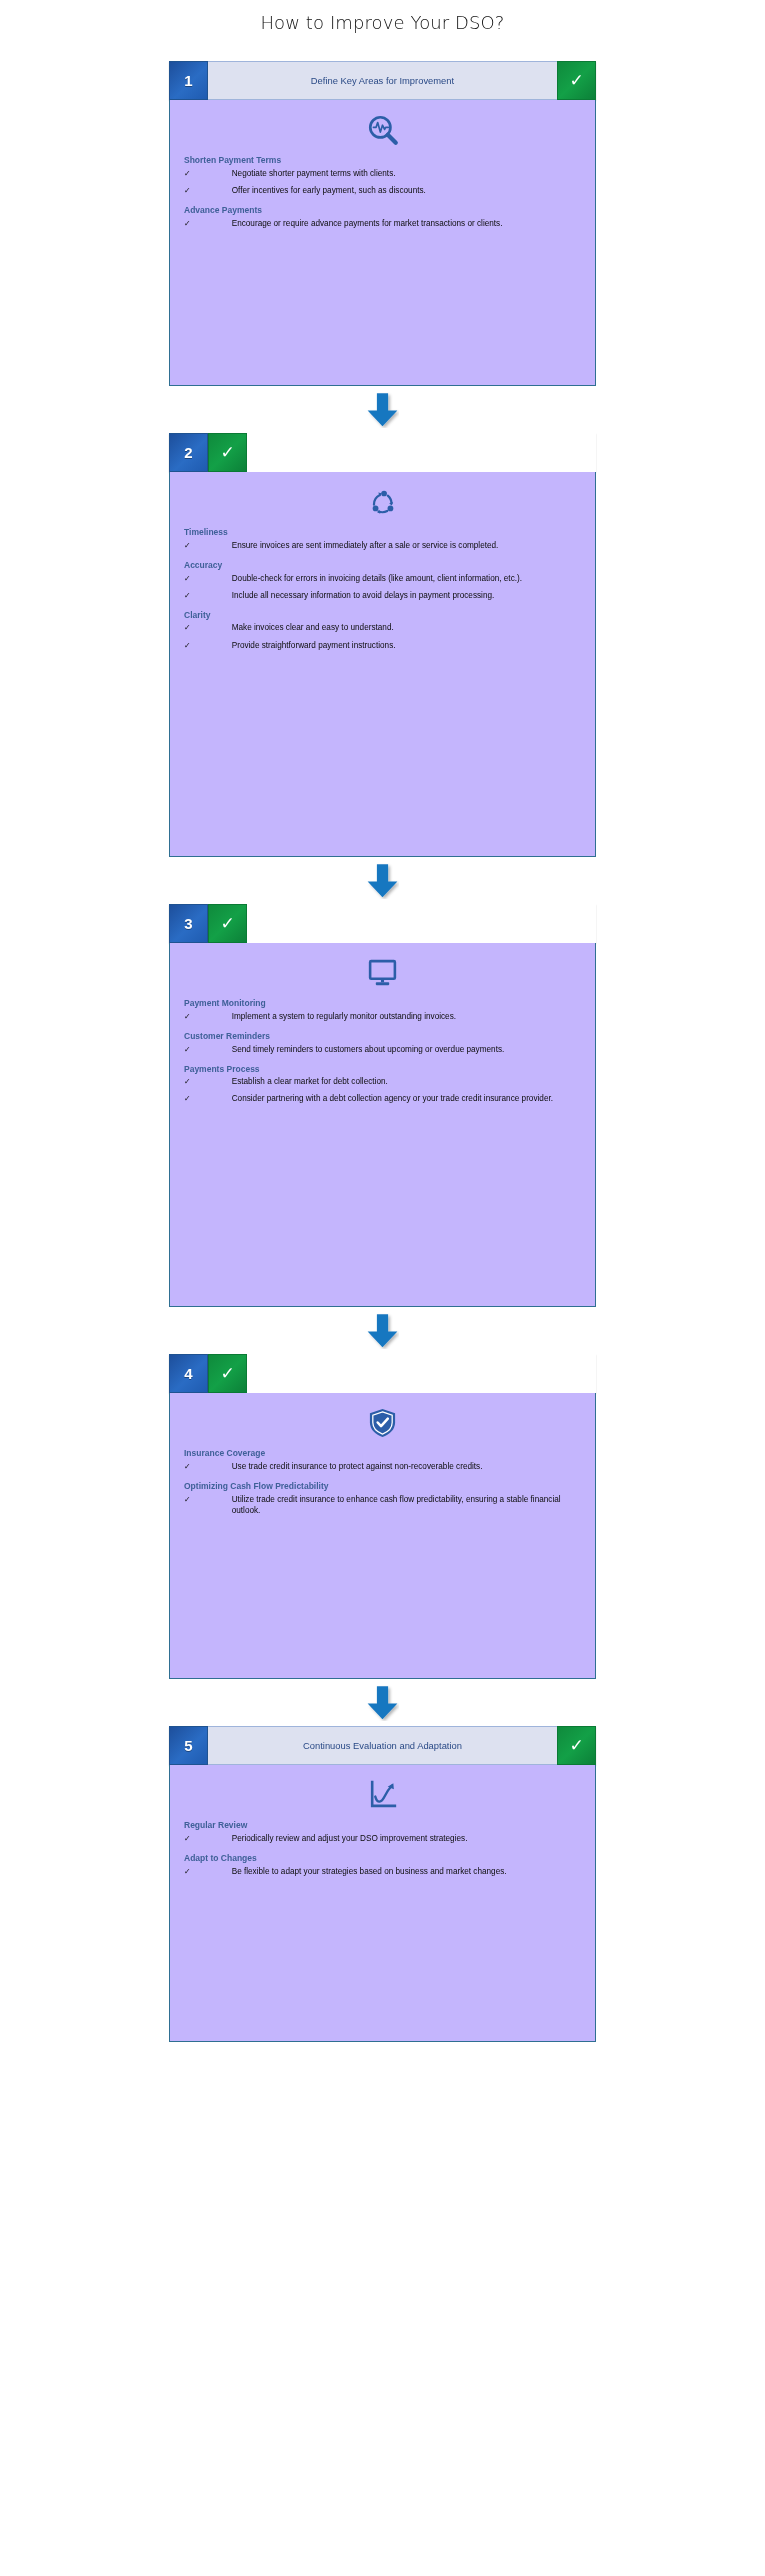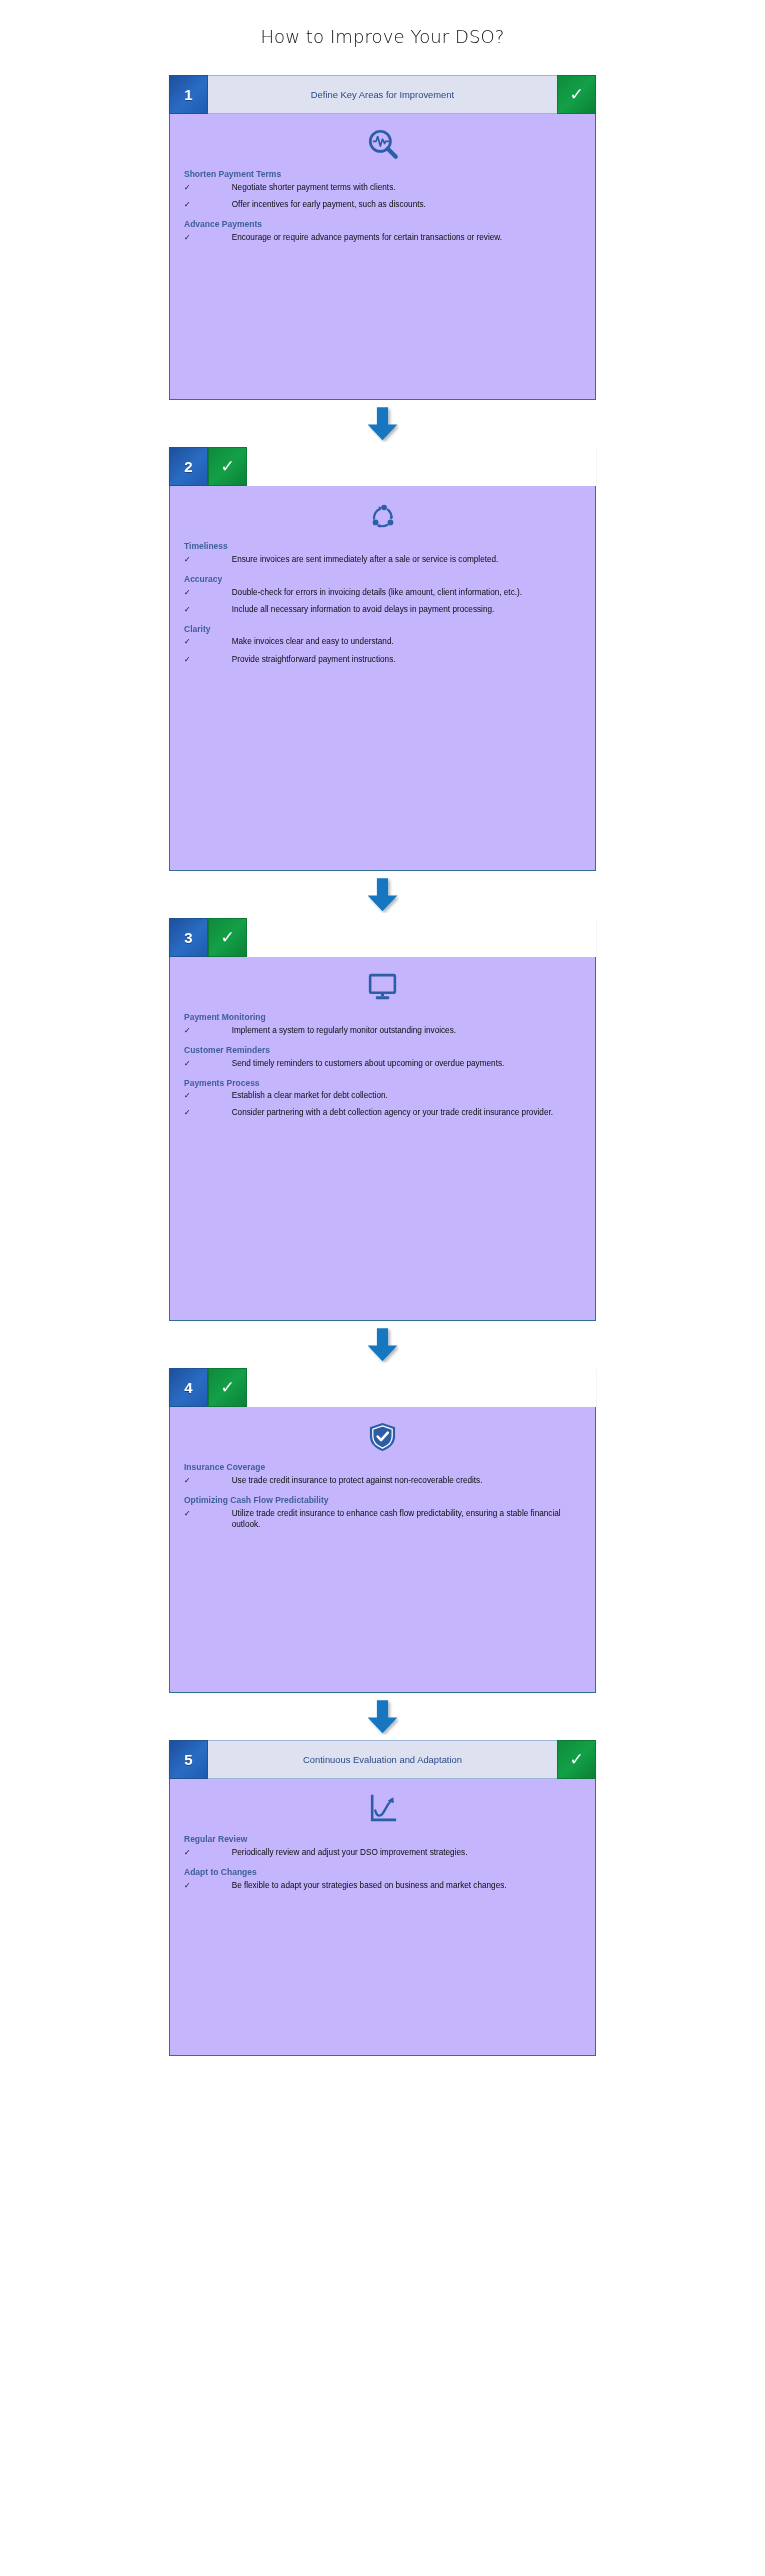--- a/index.html
+++ b/index.html
@@ -15,21 +15,21 @@
     overflow: hidden;
   }
 
   .page-title {
     text-align: center;
     font-family: "DejaVu Sans", sans-serif;
     font-weight: 300;
     font-size: 18px;
     color: #121212;
     letter-spacing: 0.1px;
-    padding-top: 26px;
+    padding-top: 12px;
     margin: 0 0 0 0;
   }
 
   .flow {
     width: 427px;
     margin: 0 auto;
     padding-top: 28px;
   }
 
   
@@ -169,21 +169,21 @@
           <span class="tick">✓</span>
           <span class="btxt">Negotiate shorter payment terms with clients.</span>
         </div>
         <div class="bullet">
           <span class="tick">✓</span>
           <span class="btxt">Offer incentives for early payment, such as discounts.</span>
         </div>
         <div class="sec-head">Advance Payments</div>
         <div class="bullet">
           <span class="tick">✓</span>
-          <span class="btxt">Encourage or require advance payments for certain transactions or review.</span>
+          <span class="btxt">Encourage or require advance payments for market transactions or clients.</span>
         </div>
       </div>
     </div>
     <div class="arrow-wrap">
       <svg width="33" height="36" viewBox="0 0 52 58">
         <defs>
           <filter id="ash" x="-40%" y="-40%" width="200%" height="200%">
             <feDropShadow dx="3" dy="3" stdDeviation="2.6" flood-color="#000000" flood-opacity="0.30"></feDropShadow>
           </filter>
         </defs>

